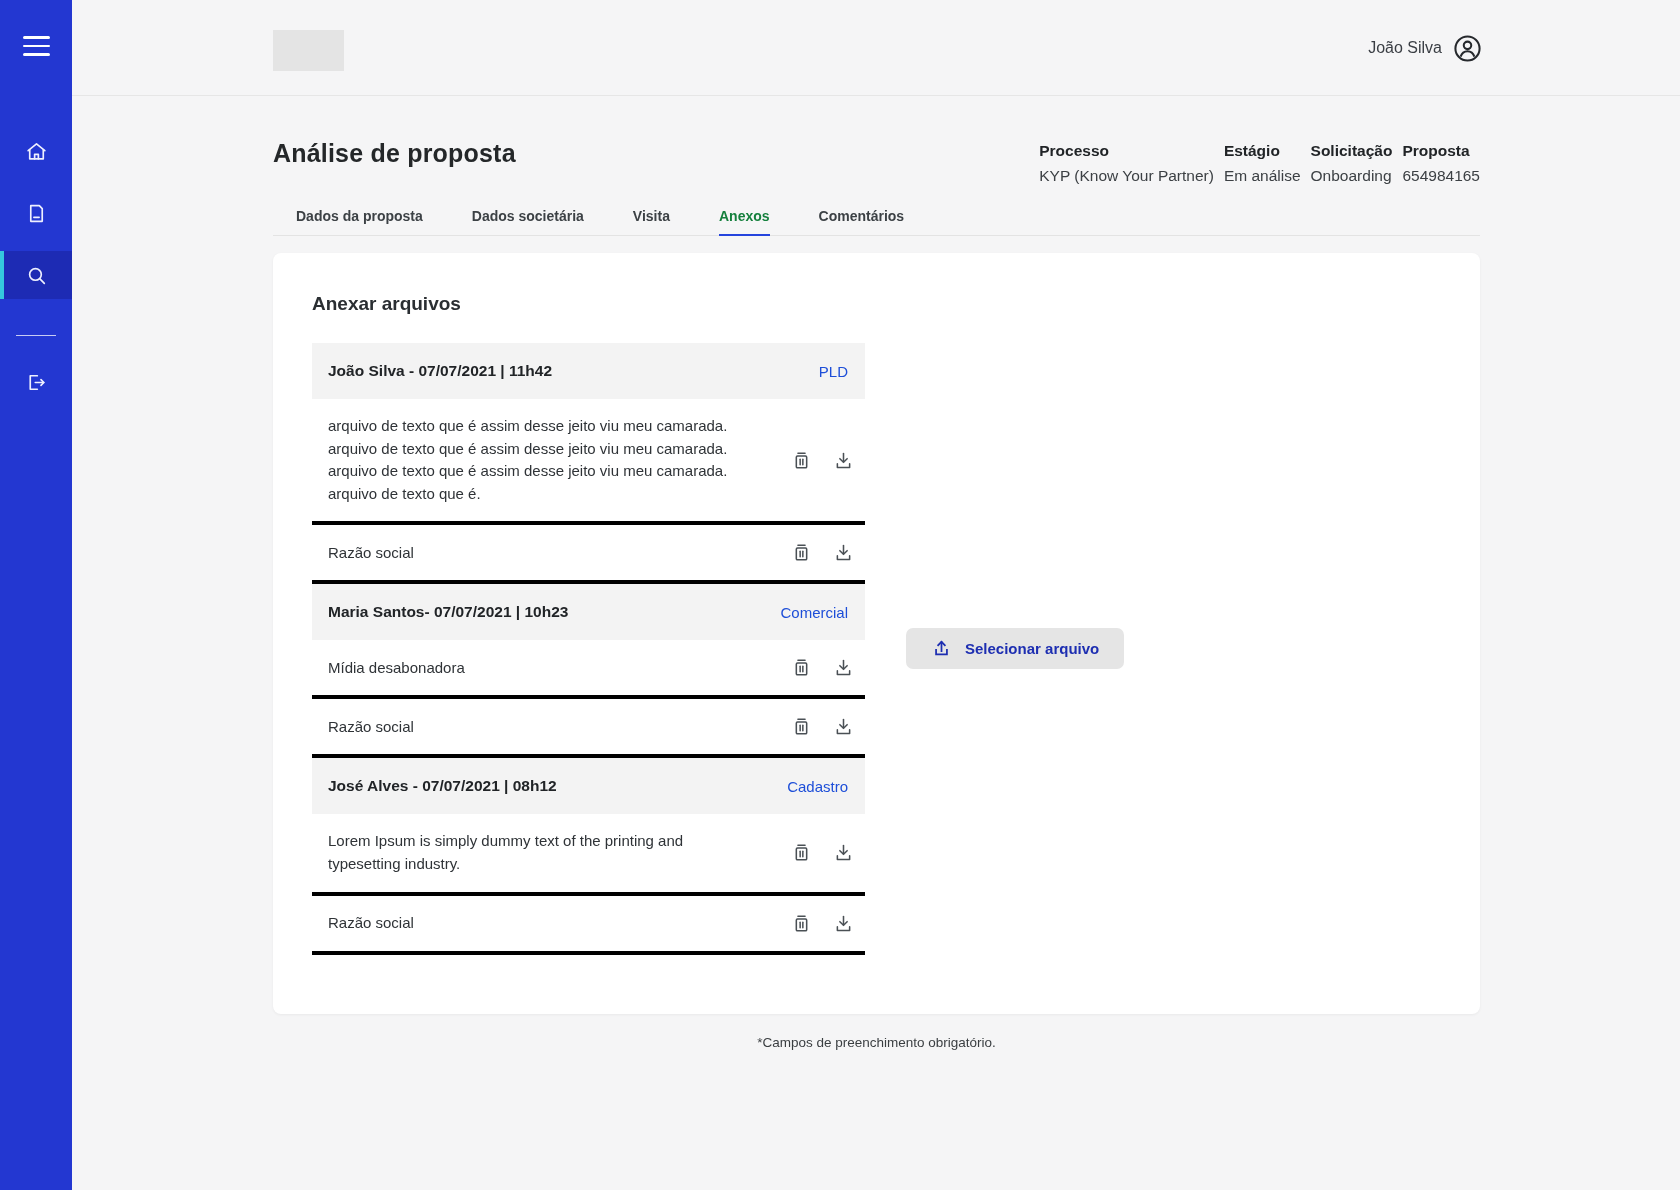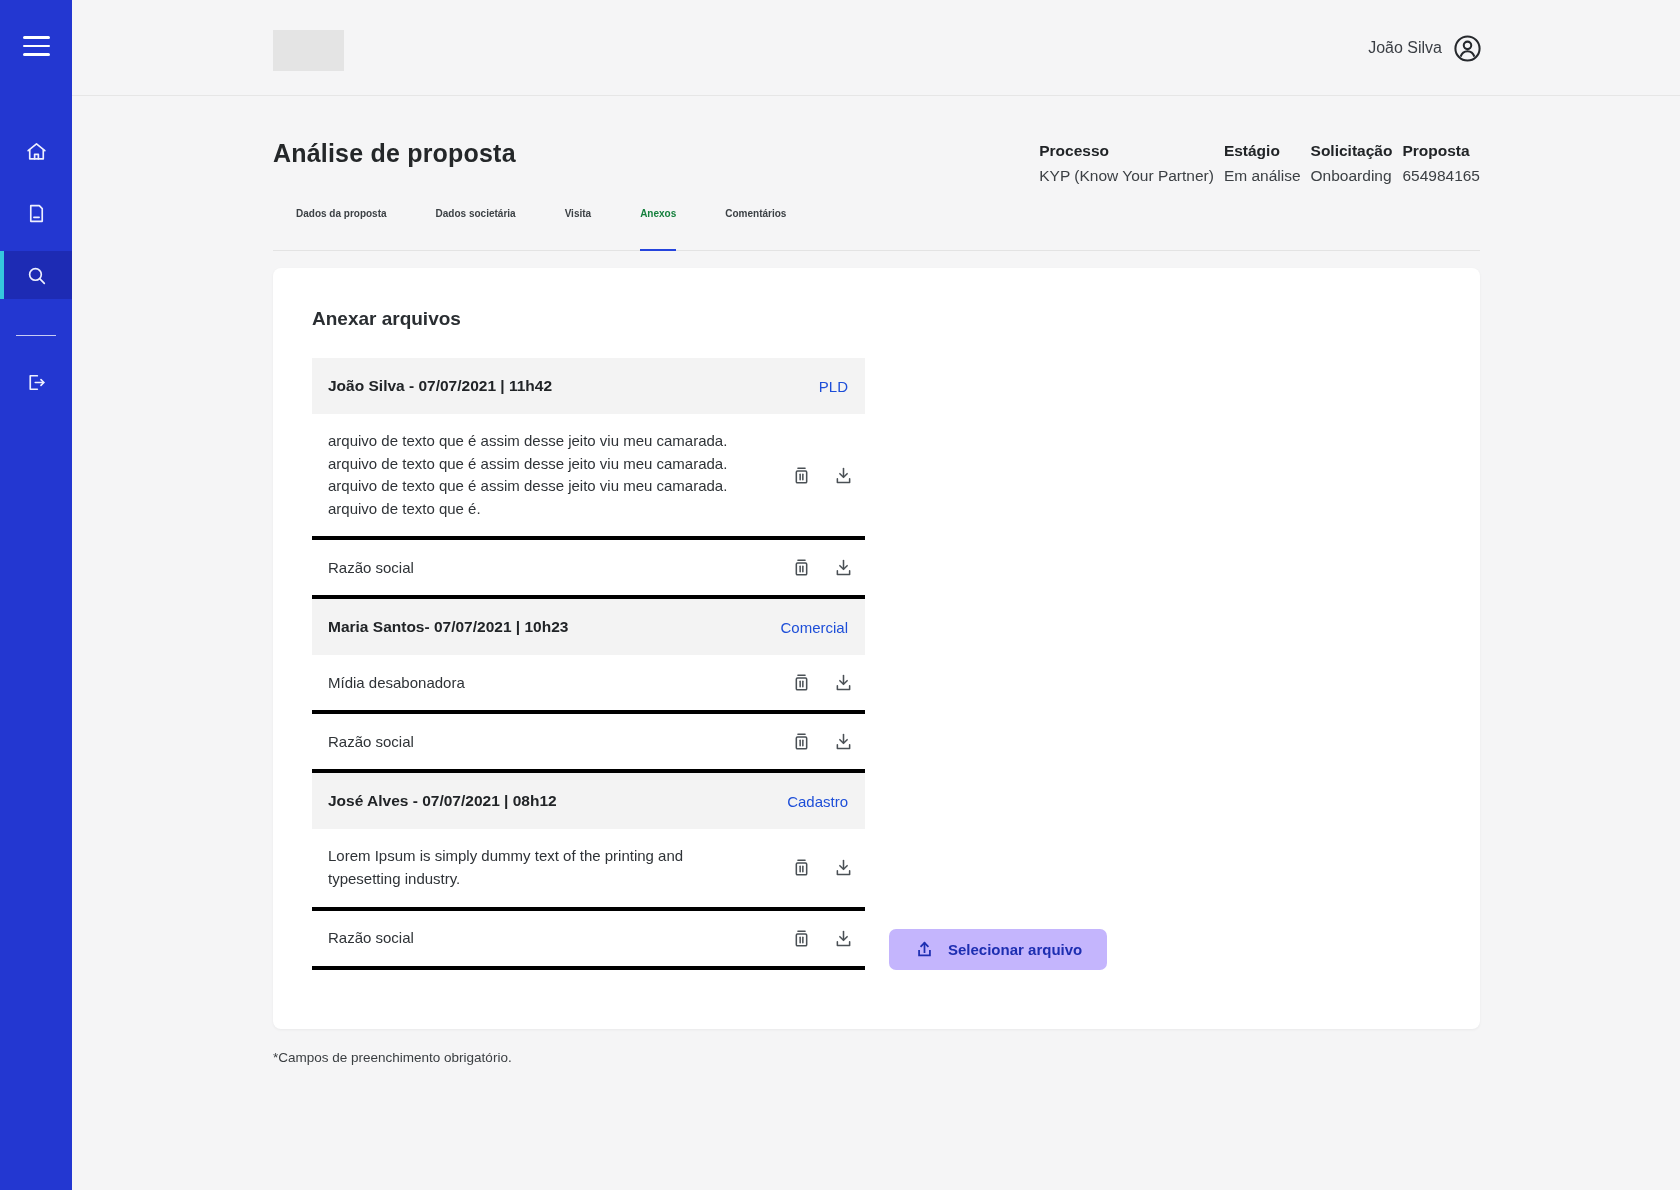--- a/index.html
+++ b/index.html
@@ -39,34 +39,34 @@
   
   .main { position:absolute; left:273px; top:104px; width:1207px; }
   .title-row { display:flex; justify-content:space-between; align-items:flex-start; padding-top:35px; }
   .page-title { font-size:25px; font-weight:bold; color:#242729; letter-spacing:.2px; }
   .meta { display:flex; gap:10px; padding-top:3px; }
   .meta-item { min-width:0; }
   .meta-label { font-size:15.5px; font-weight:bold; color:#212427; margin-bottom:7px; }
   .meta-value { font-size:15.5px; color:#3c4044; }
 
   .tabs { display:flex; gap:49px; margin-top:23px; border-bottom:1px solid #e3e3e3; padding-left:23px; }
-  .tab { font-size:10px; font-weight:bold; color:#3c4145; padding-bottom:30px; border-bottom:2px solid transparent; margin-bottom:-1px; cursor:pointer; }
+  .tab { font-size:14px; font-weight:bold; color:#3c4145; padding-bottom:10px; border-bottom:2px solid transparent; margin-bottom:-1px; cursor:pointer; }
   .tab.active { color:#15803d; border-bottom-color:#2544dd; }
 
   
   .card {
     margin-top:17px; width:1207px; min-height:761px; background:#ffffff;
     border-radius:8px; box-shadow:0 1px 3px rgba(0,0,0,.05);
     padding:40px 40px 42px 39px;
   }
   .card-heading { font-size:19px; font-weight:bold; color:#2a2e32; }
   .supported { margin-top:14px; font-size:13.5px; color:#2f3337; }
   .supported b { font-weight:bold; color:#26292c; }
 
-  .attach-body { display:flex; align-items:flex-end; margin-top:28px; }
+  .attach-body { display:flex; align-items:center; margin-top:28px;gap:17px; }
   .file-list { width:553px; }
 
   .group-header {
     height:56px; background:#f3f3f3; display:flex; align-items:center;
     justify-content:space-between; padding:0 17px 0 16px;
   }
   .group-title { font-size:15.5px; font-weight:bold; color:#212427; }
   .group-tag { font-size:15px; color:#1d4ed8; }
 
   .file-row {
@@ -74,26 +74,26 @@
     padding:16px 10px 16px 16px; border-bottom:4px solid #000000;
   }
   .file-name { font-size:15px; line-height:22.6px; color:#2f3337; max-width:420px; white-space:pre-line; }
   .row-actions { display:flex; align-items:center; gap:19px; }
   .icon-btn { width:23px; height:23px; background:none; border:none; padding:0; cursor:pointer; }
   .icon-btn svg { width:23px; height:23px; stroke:#4a5055; stroke-width:1.6; fill:none; stroke-linecap:round; stroke-linejoin:round; display:block; }
 
   .upload-col { margin-left:24px; }
   .upload-btn {
     display:inline-flex; align-items:center; gap:13px; height:41px; padding:0 25px;
-    background:#c4b5fd; color:#1d2eb1; border:none; border-radius:7px;
+    background:#e5e5e5; color:#1d2eb1; border:none; border-radius:7px;
     font-family:"Liberation Sans", sans-serif; font-size:15px; font-weight:bold; cursor:pointer;
   }
   .upload-btn svg { width:21px; height:21px; stroke:#1d2eb1; stroke-width:2; fill:none; stroke-linecap:square; display:block; }
 
-  .footer-note { margin-top:21px; font-size:13.5px; color:#3a3e41; }
+  .footer-note { margin-top:21px; font-size:13.5px; color:#3a3e41;text-align:center; }
 </style>
 </head>
 <body>
 
 <nav class="sidebar">
   <div class="hamburger">
     <span></span>
       <span></span>
       <span></span>
   </div>

